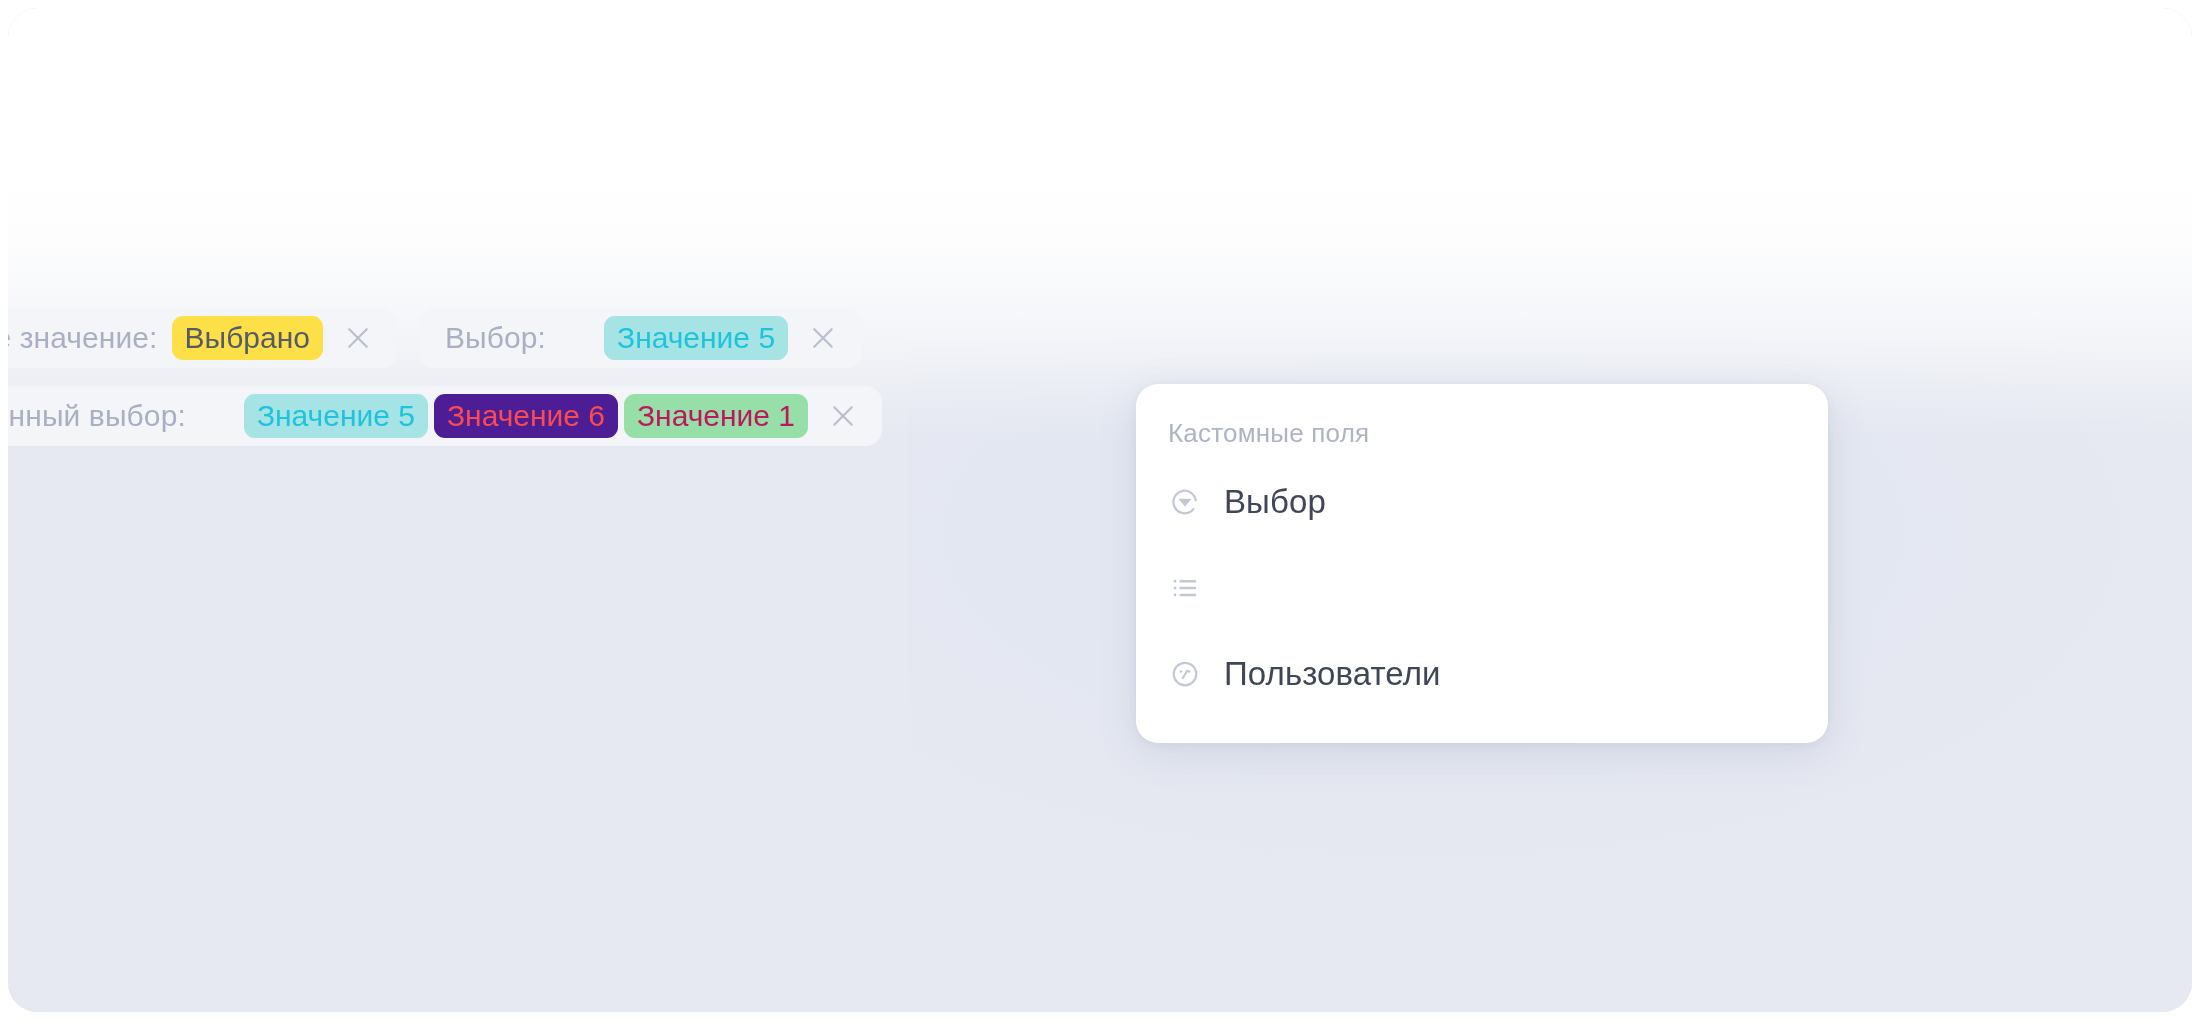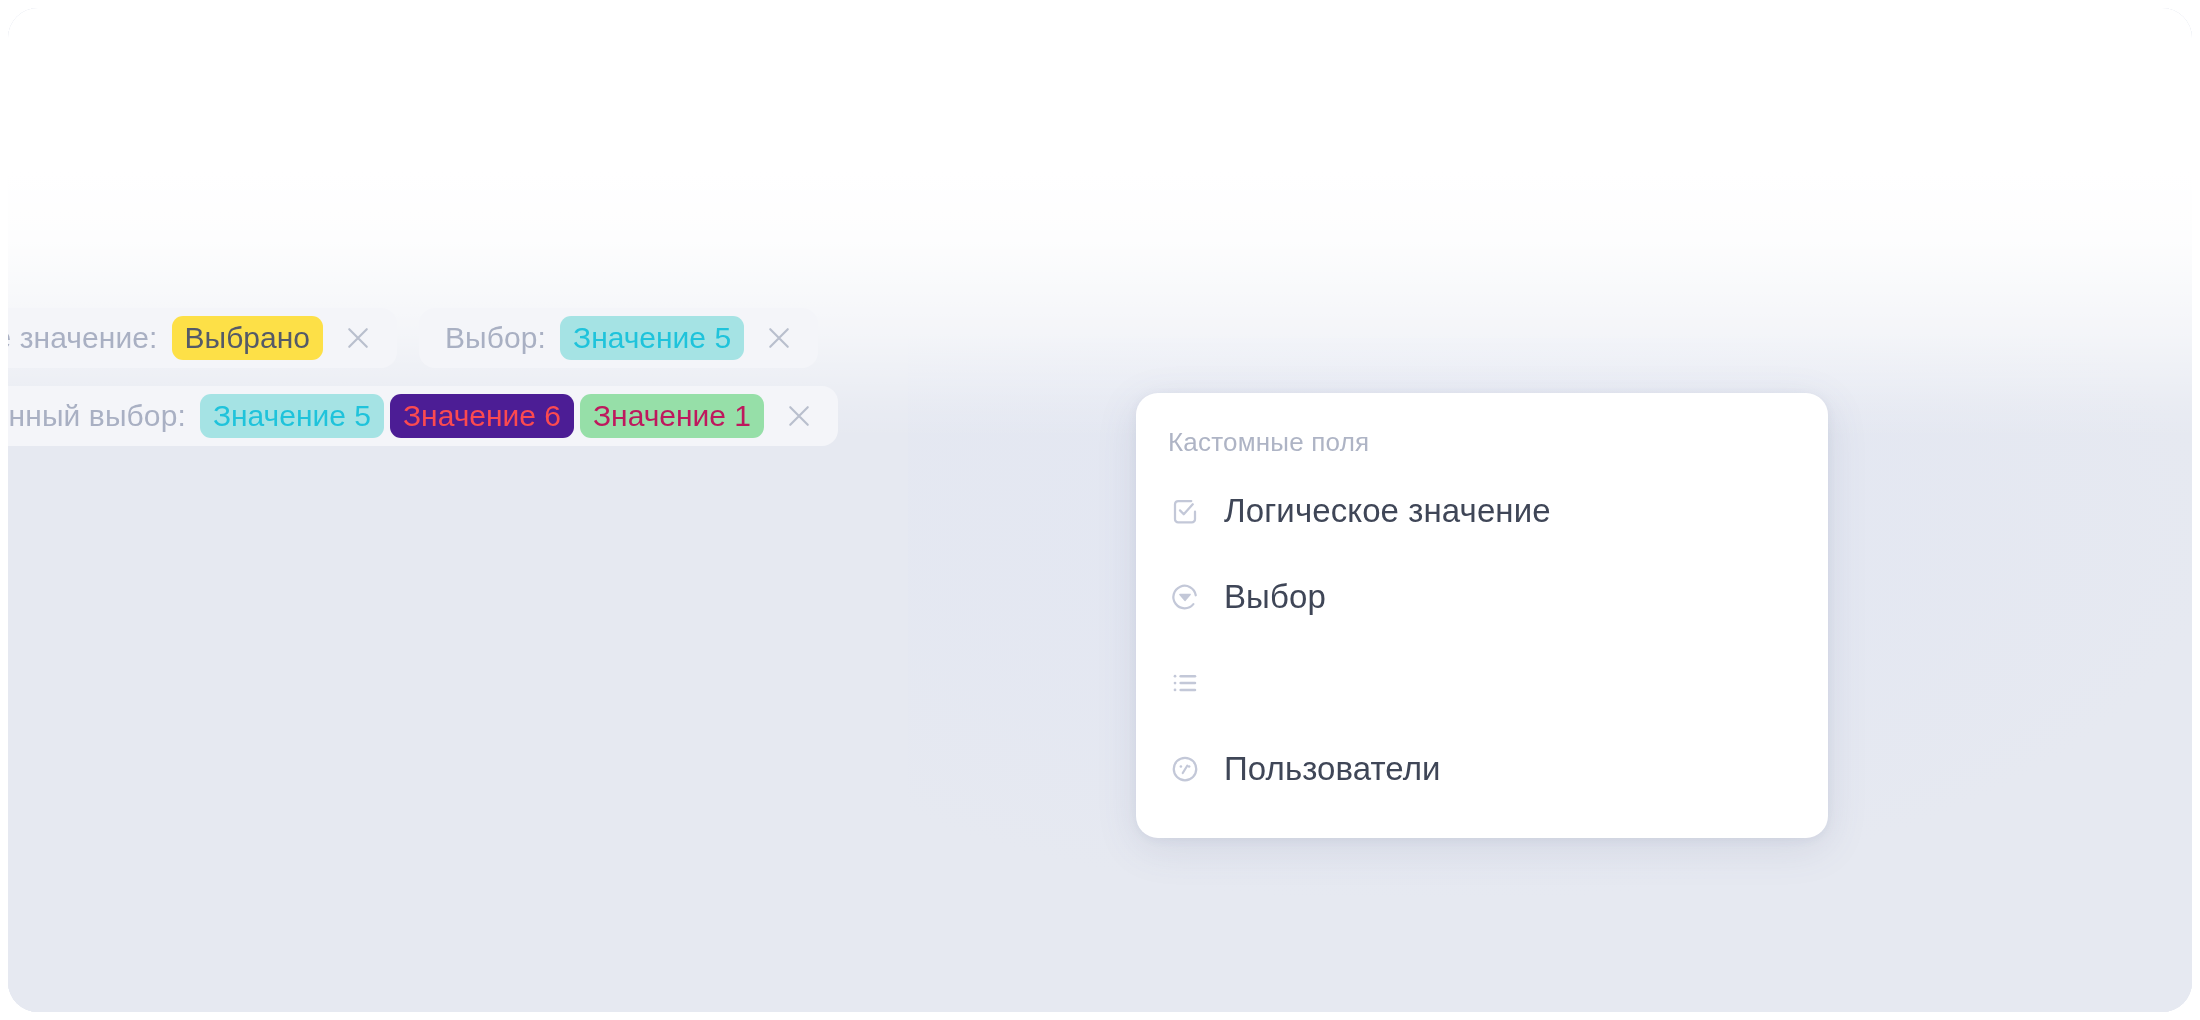--- a/index.html
+++ b/index.html
@@ -159,21 +159,21 @@
     display: inline-flex;
     align-items: center;
     height: 44px;
     padding: 0 13px;
     border-radius: 11px;
     font-size: 30px;
     line-height: 1;
     box-sizing: border-box;
   }
   .value-badge.neutral { background: #fde047; color: #545a68; }
-  .value-badge.cyan    { background: #a5e3e4; color: #1fc3db; }
+  .value-badge.cyan    { background: #a5e3e4; color: #1fc3db; margin-left: 44px; }
   .value-badge.red     { background: #4c1d95; color: #fb4a50; }
   .value-badge.green   { background: #96dfa8; color: #be185d; }
 
   .chip-avatar {
     width: 40px;
     height: 40px;
     border-radius: 10px;
     background: #cdf0d4;
     display: inline-flex;
     align-items: center;
@@ -201,21 +201,21 @@
     margin-left: 4px;
     color: #b9bfcd;
     flex: none;
   }
   .chip-close svg { display: block; }
 
   
   .dropdown {
     position: absolute;
     left: 1128px;
-    top: 385px;
+    top: 376px;
     width: 692px;
     border-radius: 22px;
     background: #ffffff;
     box-shadow:
       0 10px 40px rgba(86, 96, 130, 0.13),
       0 2px 10px rgba(86, 96, 130, 0.07);
     padding: 26px 0 26px 0;
     box-sizing: border-box;
   }
 
@@ -311,29 +311,20 @@
           </span>
         </div>
       </div>
 
     </div>
 
     <div class="dropdown">
 
       <div class="dropdown-header">Кастомные поля</div>
 
-      <div class="menu-item">
-        <span class="menu-icon">
-          <svg width="30" height="30" viewBox="0 0 24 24" fill="none" stroke="currentColor" stroke-width="1.8" stroke-linecap="round" stroke-linejoin="round">
-            <path d="M20 12.5V18.5a2.5 2.5 0 0 1-2.5 2.5H6.5A2.5 2.5 0 0 1 4 18.5V6.5A2.5 2.5 0 0 1 6.5 4H17"></path>
-            <path d="M8 11.5 L11 14.6 L18.2 6.6"></path>
-          </svg>
-        </span>
-        <span class="menu-label">Логическое значение</span>
-      </div>
 
       <div class="menu-item">
         <span class="menu-icon">
           <svg width="30" height="30" viewBox="0 0 24 24" fill="none" stroke="currentColor" stroke-width="1.8" stroke-linecap="round">
             <path d="M20.6 10.6a9 9 0 1 0 -1.9 7.1"></path>
             <path d="M8 10 L12 14.6 L16 10 Z" fill="currentColor" stroke="currentColor" stroke-width="1.4" stroke-linejoin="round"></path>
           </svg>
         </span>
         <span class="menu-label">Выбор</span>
       </div>

